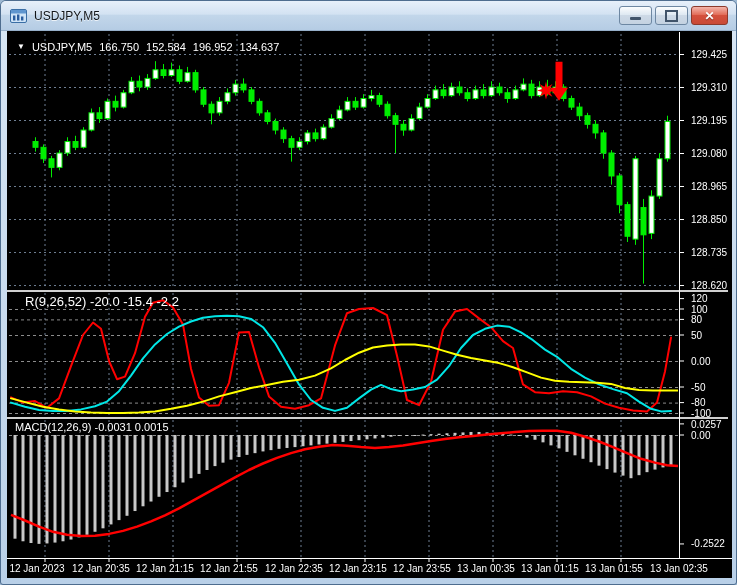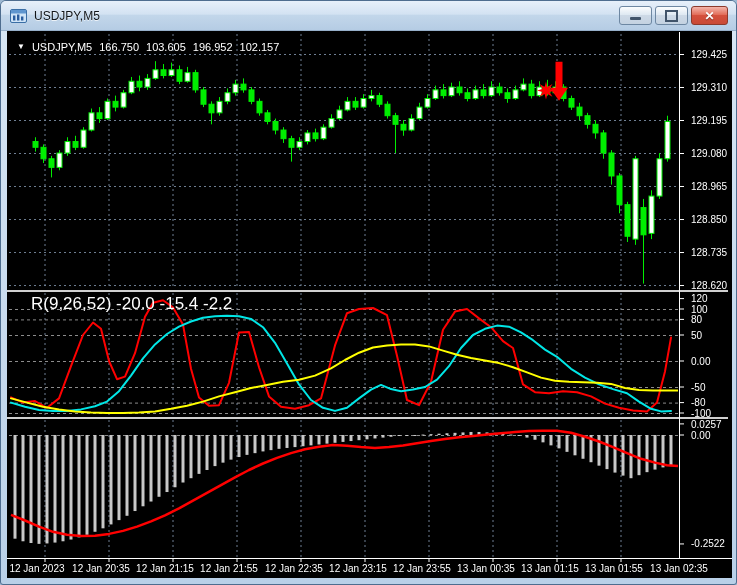--- a/index.html
+++ b/index.html
@@ -15,21 +15,21 @@
     background:linear-gradient(#fbfdfe,#dfe9f2 45%,#cdd9e6 50%,#c4d2e1);display:flex;align-items:center;justify-content:center;}
   .winbtn.close{width:37px;background:linear-gradient(#f3b6ab,#e26e5a 45%,#d4503c 50%,#c94a36);border-color:#8c3a2c;}
   .min-dash{width:11px;height:3px;background:#41546a;border-radius:1px;margin-top:6px;}
   .restore-box{width:9px;height:8px;border:2px solid #41546a;background:transparent;}
   .close-x{color:#fff;font-size:12px;font-weight:bold;line-height:1;text-shadow:0 1px 1px rgba(0,0,0,.4);}
   #content{position:absolute;left:6px;top:30px;width:725px;height:547px;background:#000;}
   #chart-svg{position:absolute;left:0;top:0;pointer-events:none;}
   .overlay-label{position:absolute;color:#fff;white-space:nowrap;z-index:5;}
   #symbol-row{left:16px;top:40px;font-size:11px;display:flex;gap:7px;align-items:center;}
   #symbol-row .tri{font-size:8px;line-height:1;}
-  #osc-label{left:30px;top:293px;font-size:17px;}
+  #osc-label{left:24px;top:293px;font-size:13px;}
   #macd-label{left:14px;top:420px;font-size:11px;}
 </style>
 </head>
 <body>
 
 <div id="window">
   <div id="titlebar">
     <svg id="title-icon" viewBox="0 0 17 14">
       <rect x="0.5" y="0.5" width="16" height="13" rx="1.5" fill="#cfe4f7" stroke="#3a6ea5"></rect>
       <rect x="1" y="1" width="15" height="3.5" fill="#5f96cf"></rect>
@@ -50,30 +50,34 @@
         </div>
     </div>
   </div>
 
   <div id="content"></div>
 
   <div id="symbol-row" class="overlay-label">
     <span class="tri">▼</span>
     <span>USDJPY,M5</span>
     <span>166.750</span>
-    <span>103.605</span>
+    <span>152.584</span>
     <span>196.952</span>
-    <span>102.157</span>
+    <span>134.637</span>
   </div>
 
   <div id="osc-label" class="overlay-label">
     <span>R(9,26,52)</span>
     <span>-20.0 -15.4 -2.2</span>
   </div>
 
+  <div id="macd-label" class="overlay-label">
+    <span>MACD(12,26,9)</span>
+    <span>-0.0031 0.0015</span>
+  </div>
 
   <svg id="chart-svg" width="737" height="585" viewBox="0 0 737 585" style="font-family: &quot;Liberation Sans&quot;, sans-serif;">
       <defs>
         <clipPath id="clip-main">
           <rect x="8" y="33" width="669" height="256"></rect>
         </clipPath>
         <clipPath id="clip-oscillator">
           <rect x="8" y="292" width="669" height="124"></rect>
         </clipPath>
         <clipPath id="clip-macd">

